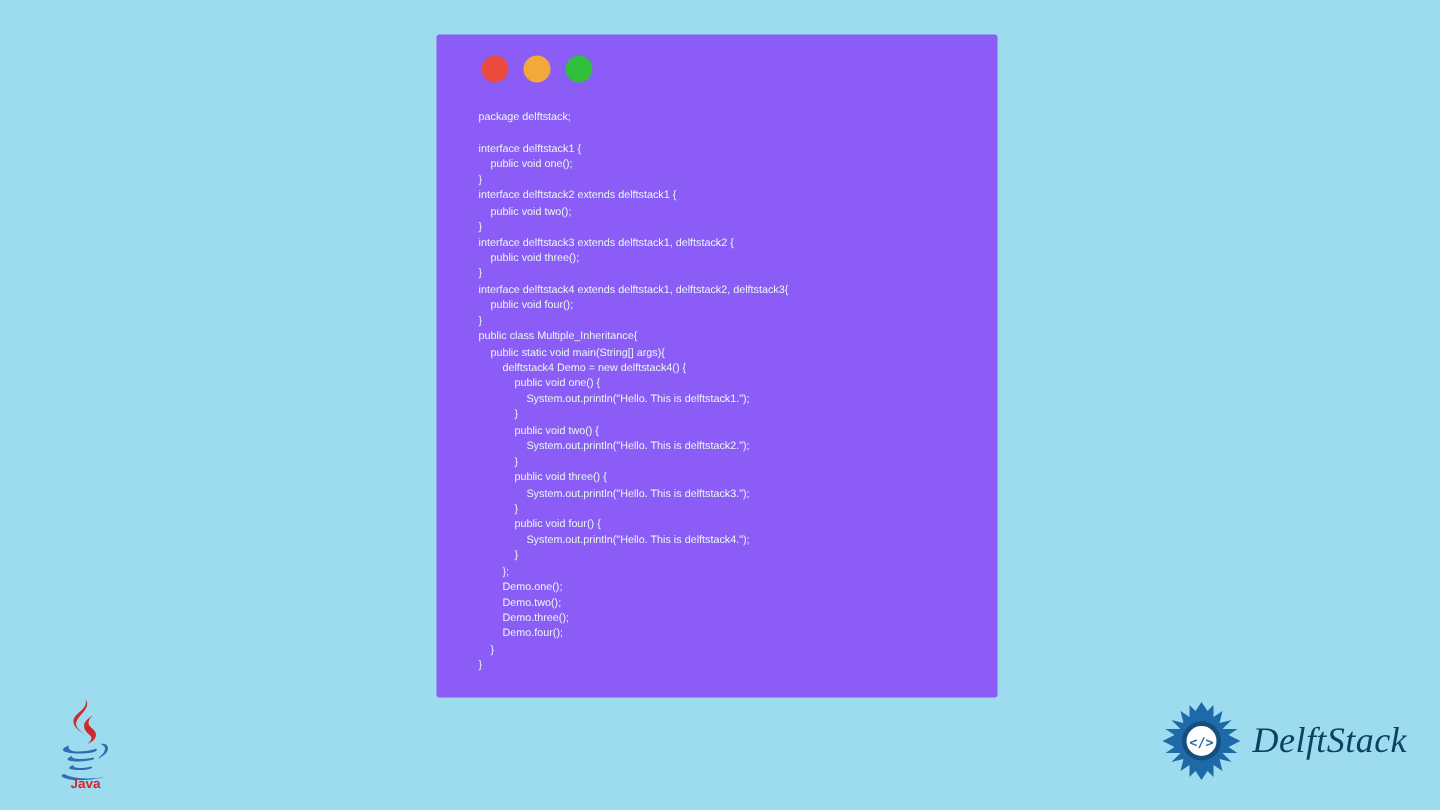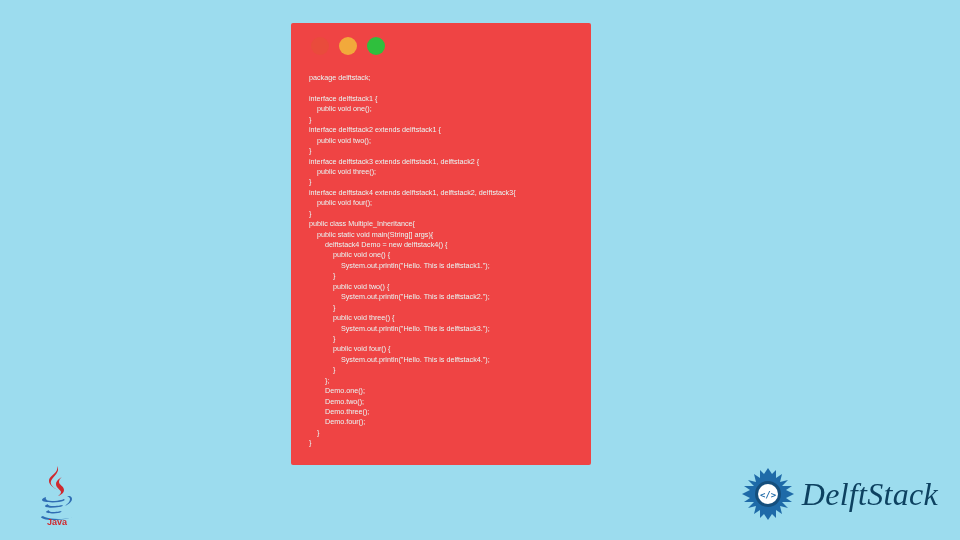--- a/index.html
+++ b/index.html
@@ -8,25 +8,25 @@
     height: 540px;
     background: #9cdcee;
     position: relative;
     font-family: Arial, Helvetica, sans-serif;
     overflow: hidden;
   }
   .code-window {
     position: absolute;
     left: 291px;
     top: 23px;
-    width: 300px;
+    width: 374px;
     height: 442px;
-    background: #ef4444;
+    background: #8b5cf6;
     border-radius: 2px;
-    padding: 14px 18px 14px 18px;
+    padding: 14px 18px 14px 28px;
   }
   .window-controls {
     display: flex;
     gap: 10px;
     margin-bottom: 18px;
     margin-left: 2px;
   }
   .ctl { width: 18px; height: 18px; border-radius: 50%; }
   .ctl.red   { background: #e94b3c; }
   .ctl.yellow{ background: #f2a93b; }
@@ -50,21 +50,21 @@
     position: absolute;
     right: 22px;
     bottom: 18px;
     display: flex;
     align-items: center;
     gap: 6px;
   }
   .delft-badge { width: 56px; height: 56px; }
   .delft-text {
     font-family: Georgia, 'Times New Roman', serif;
-    font-size: 32px;
+    font-size: 24px;
     color: #0d4160;
     font-style: italic;
     letter-spacing: 0.3px;
   }
 </style>
 </head>
 <body>
 
 <div class="code-window">
   <div class="window-controls">

